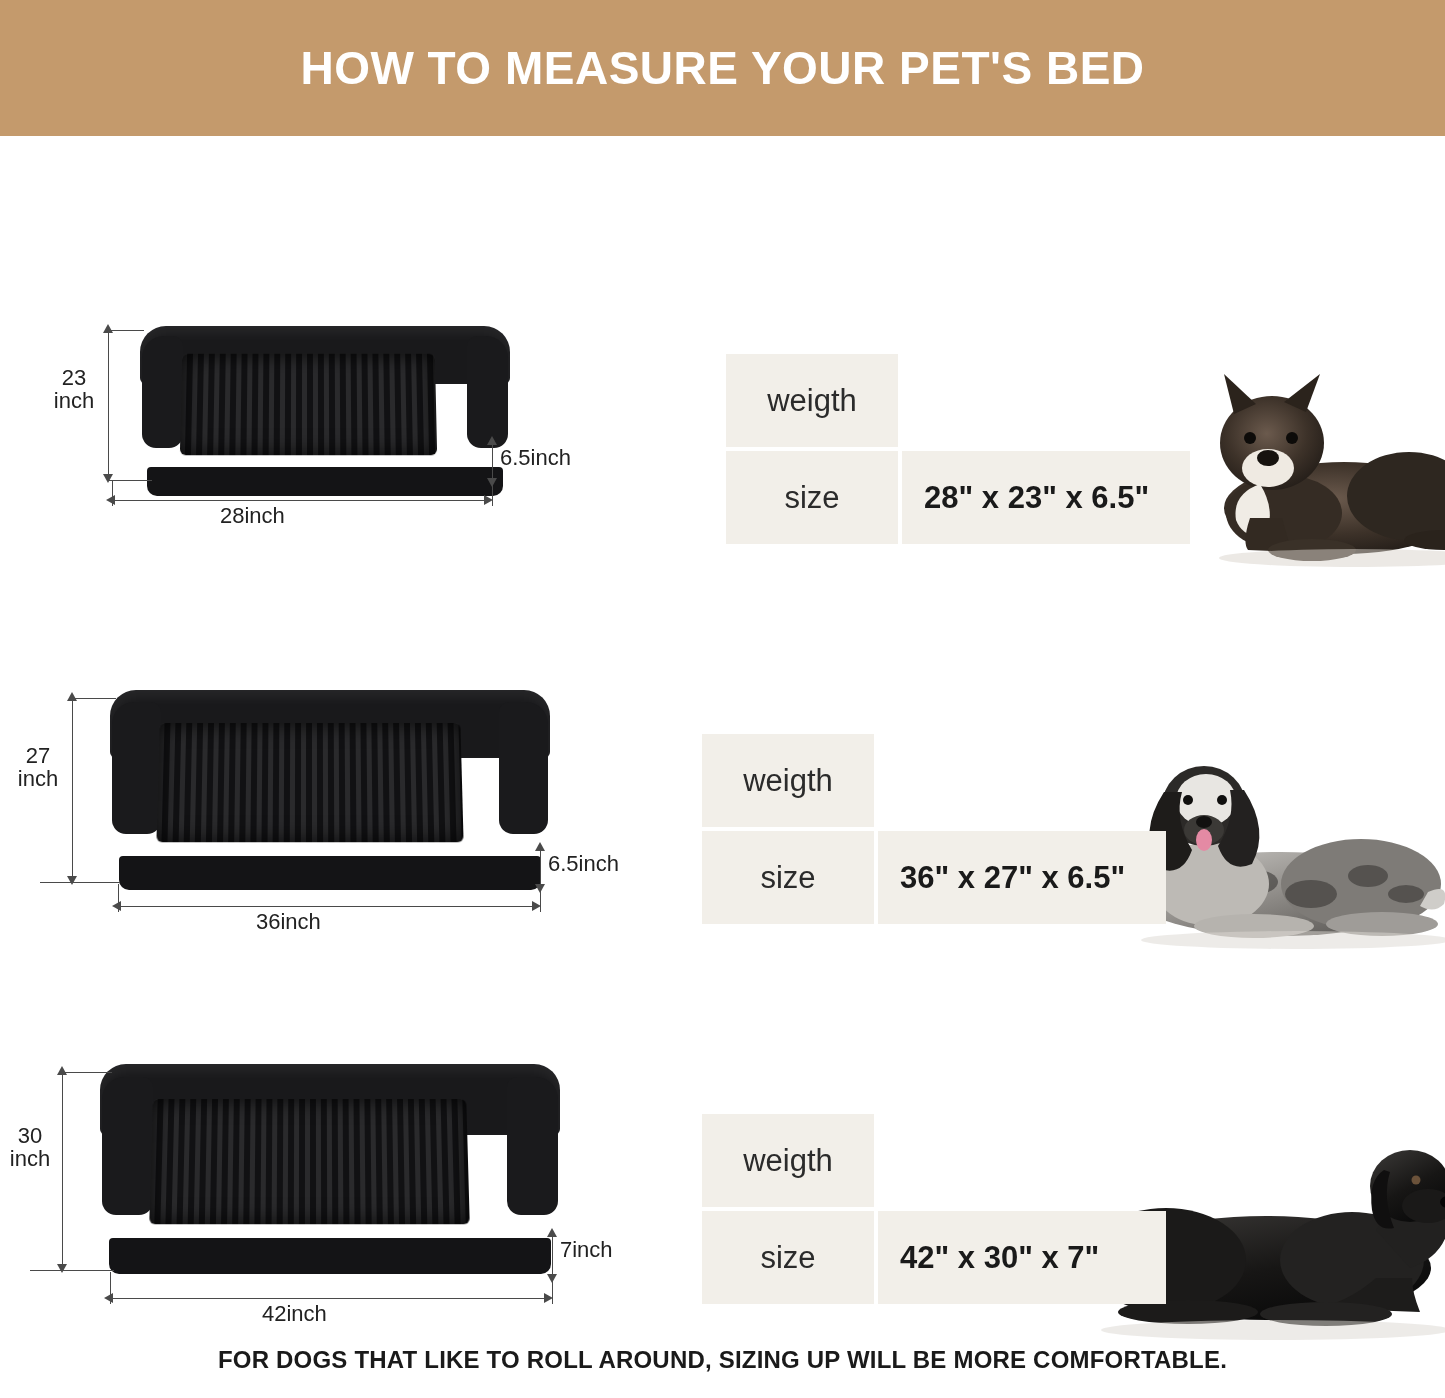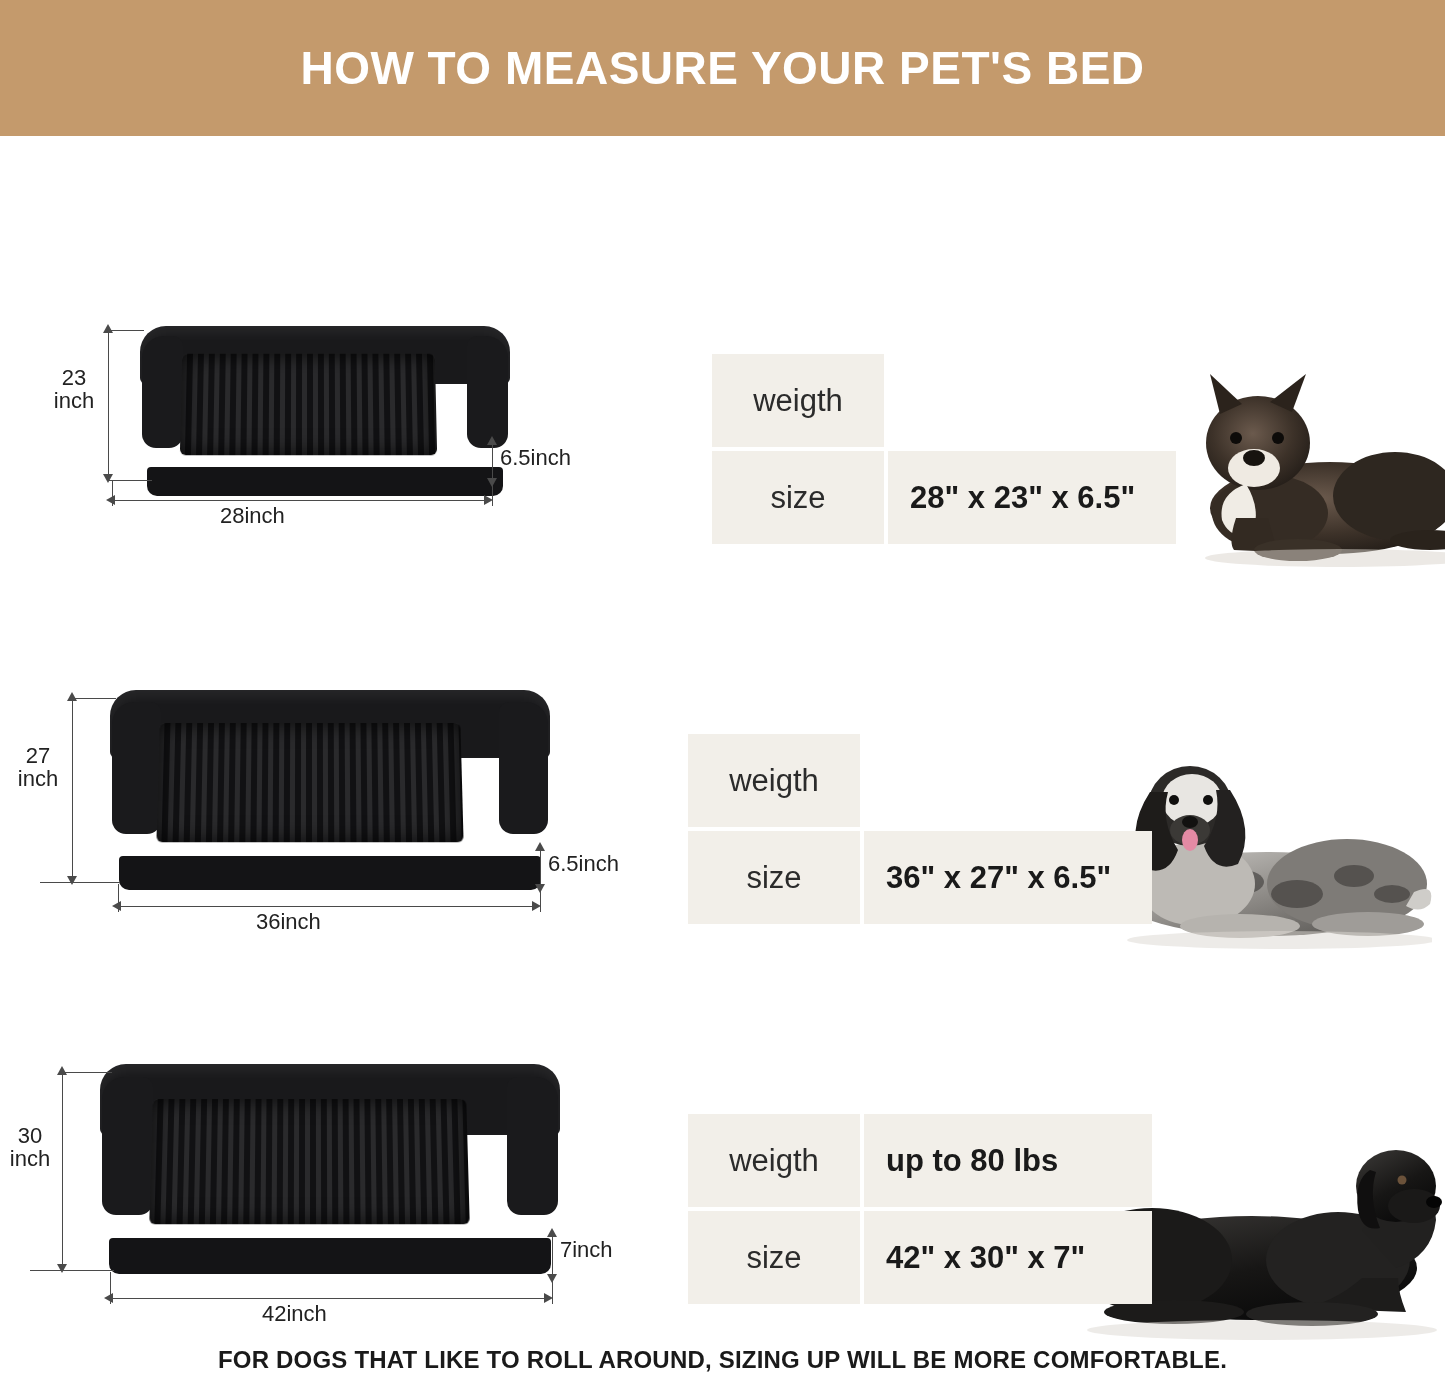--- a/index.html
+++ b/index.html
@@ -153,21 +153,21 @@
   .arrow-right {
     border-top: 5px solid transparent;
     border-bottom: 5px solid transparent;
     border-left: 9px solid #4a4a4a;
   }
 
   
   .spec-table {
     flex: 0 0 500px;
     width: 500px;
-    margin-left: 2px;
+    margin-left: 16px;
     position: relative;
     z-index: 3;
     padding-left: 36px;
   }
   .spec-row {
     display: flex;
     height: 93px;
     margin-bottom: 4px;
   }
   .spec-key {
@@ -436,21 +436,20 @@
 
       <div class="dim-line-v" style="left:552px; top:188px; height:48px;"></div>
       <div class="arrow arrow-up" style="left:547px; top:182px;"></div>
       <div class="arrow arrow-down" style="left:547px; top:228px;"></div>
       <div class="dim-label" style="left:560px; top:192px;text-align:center;">7inch</div>
     </div>
 
     <div class="spec-table">
       <div class="spec-row">
         <div class="spec-key">weigth</div>
-        <div class="spec-val">up to 80 lbs</div>
       </div>
       <div class="spec-row">
         <div class="spec-key">size</div>
         <div class="spec-val">42" x 30" x 7"</div>
       </div>
     </div>
 
     <div class="dog-area">
       <svg class="dog" style="left:-90px; bottom:26px;" width="380" height="230" viewBox="0 0 380 230">
         <defs>

